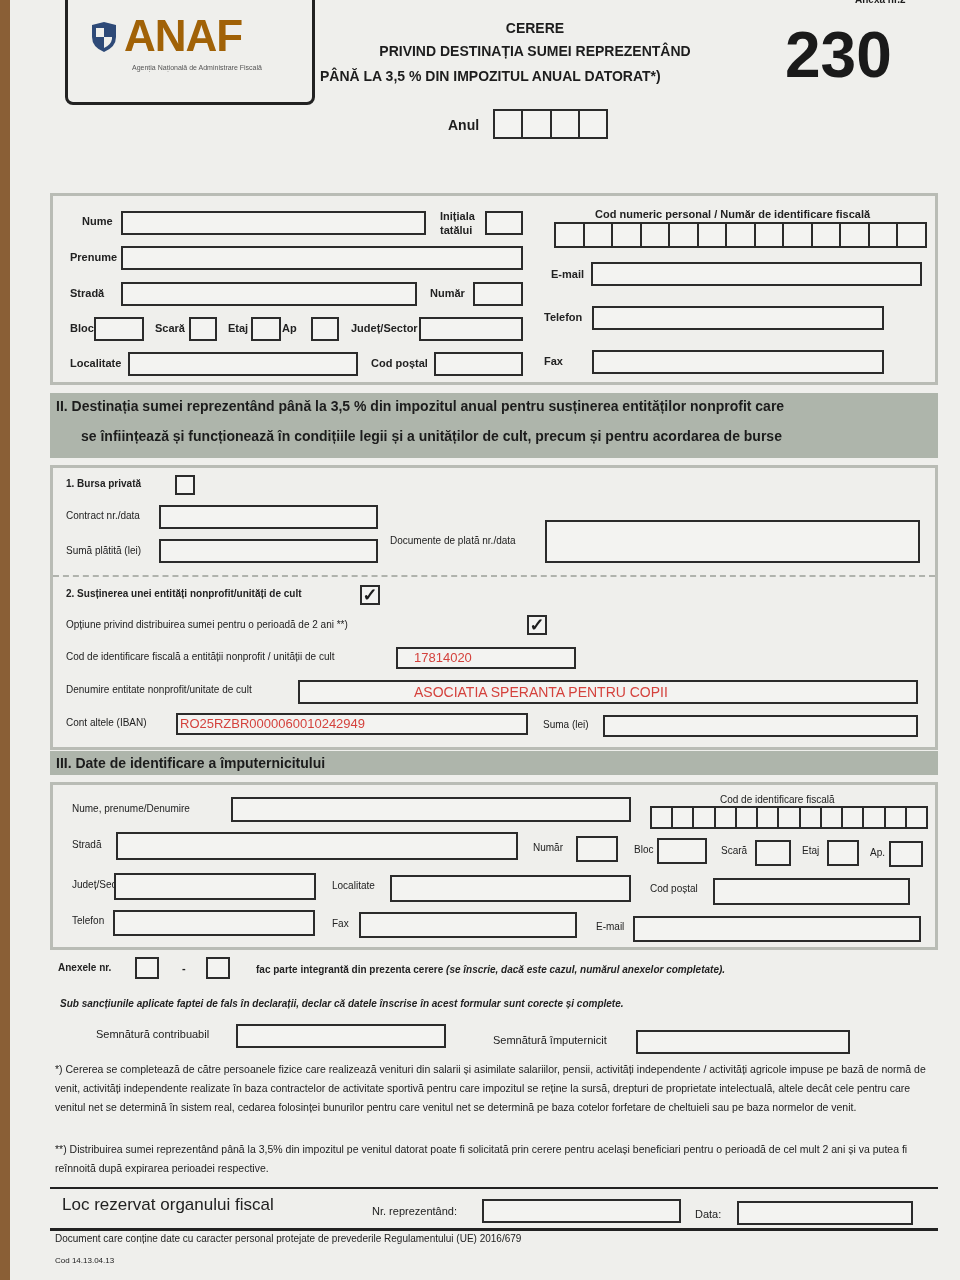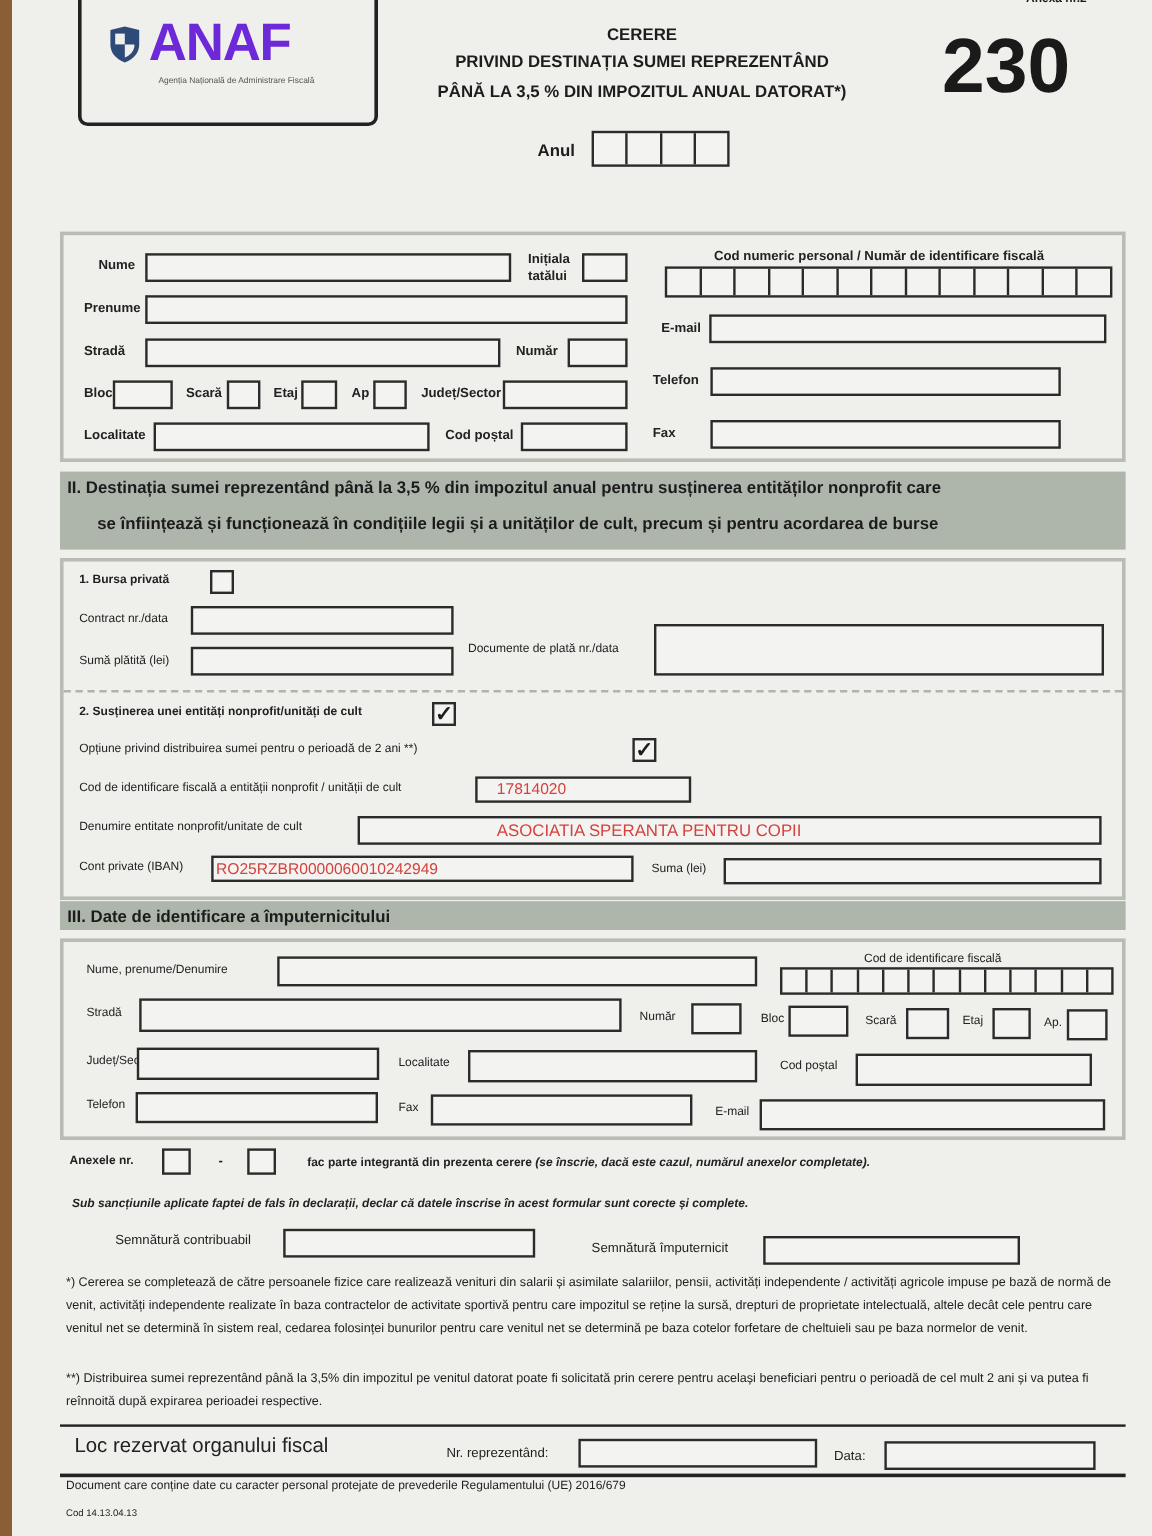--- a/index.html
+++ b/index.html
@@ -27,27 +27,27 @@
 
   <div class="abs" style="left:55px;top:-10px;width:250px;height:115px;border:3px solid #222;border-radius:8px;box-sizing:border-box;">
     <div class="abs" style="left:22px;top:28px;width:28px;height:32px;">
       <svg width="28" height="32" viewBox="0 0 28 32">
           <path d="M2 4 L14 1 L26 4 L26 16 Q26 26 14 31 Q2 26 2 16 Z" fill="#2e4a78"></path>
           <path d="M14 5 L14 27 Q6 23 6 16 L6 7 Z" fill="#efefec" opacity="0"></path>
           <rect x="6" y="7" width="8" height="9" fill="#efefec"></rect>
           <path d="M14 16 L22 16 L22 18 Q21 24 14 27 Z" fill="#efefec"></path>
         </svg>
     </div>
-    <div class="abs" style="left:56px;top:18px;font-size:44px;font-weight:900;color:#6d28d9;letter-spacing:-1px;">ANAF</div>
+    <div class="abs" style="left:56px;top:18px;font-size:44px;font-weight:900;color:#a16207;letter-spacing:-1px;">ANAF</div>
     <div class="abs" style="left:64px;top:71px;font-size:7px;color:#555;">Agenția Națională de Administrare Fiscală</div>
   </div>
 
   <div class="abs" style="left:310px;top:20px;width:430px;text-align:center;font-weight:bold;font-size:14px;">CERERE</div>
   <div class="abs" style="left:310px;top:43px;width:430px;text-align:center;font-weight:bold;font-size:14px;">PRIVIND DESTINAȚIA SUMEI REPREZENTÂND</div>
-  <div class="abs" style="left:310px;top:68px;width:430px;text-align:center;font-weight:bold;font-size:14px;">PÂNĂ LA 3,5 % DIN IMPOZITUL ANUAL DATORAT*)</div>
+  <div class="abs" style="left:310px;top:68px;width:430px;font-weight:bold;font-size:14px;">PÂNĂ LA 3,5 % DIN IMPOZITUL ANUAL DATORAT*)</div>
 
   <div class="abs" style="left:775px;top:18px;font-size:64px;font-weight:900;color:#1a1a1a;">230</div>
 
   <div class="abs" style="left:438px;top:117px;font-size:14px;font-weight:bold;">Anul</div>
   <div class="grid-cells" style="left:483px;top:109px;width:115px;height:30px;">
       <span></span>
       <span></span>
       <span></span>
       <span></span>
     </div>
@@ -67,21 +67,21 @@
   <div class="box" style="left:111px;top:282px;width:296px;height:24px;"></div>
   <div class="lbl b" style="left:420px;top:287px;">Număr</div>
   <div class="box" style="left:463px;top:282px;width:50px;height:24px;"></div>
 
   <div class="lbl b" style="left:60px;top:322px;">Bloc</div>
   <div class="box" style="left:84px;top:317px;width:50px;height:24px;"></div>
   <div class="lbl b" style="left:145px;top:322px;">Scară</div>
   <div class="box" style="left:179px;top:317px;width:28px;height:24px;"></div>
   <div class="lbl b" style="left:218px;top:322px;">Etaj</div>
   <div class="box" style="left:241px;top:317px;width:30px;height:24px;"></div>
-  <div class="lbl b" style="left:283px;top:322px;">Ap</div>
+  <div class="lbl b" style="left:272px;top:322px;">Ap</div>
   <div class="box" style="left:301px;top:317px;width:28px;height:24px;"></div>
   <div class="lbl b" style="left:341px;top:322px;">Județ/Sector</div>
   <div class="box" style="left:409px;top:317px;width:104px;height:24px;"></div>
 
   <div class="lbl b" style="left:60px;top:357px;">Localitate</div>
   <div class="box" style="left:118px;top:352px;width:230px;height:24px;"></div>
   <div class="lbl b" style="left:361px;top:357px;">Cod poștal</div>
   <div class="box" style="left:424px;top:352px;width:89px;height:24px;"></div>
 
   <div class="lbl b" style="left:585px;top:208px;">Cod numeric personal / Număr de identificare fiscală</div>
@@ -129,21 +129,21 @@
   <div class="lbl" style="left:56px;top:619px;font-size:10px;">Opțiune privind distribuirea sumei pentru o perioadă de 2 ani **)</div>
   <div class="check" style="left:517px;top:615px;">✓</div>
   <div class="lbl" style="left:56px;top:651px;font-size:10px;">Cod de identificare fiscală a entității nonprofit / unității de cult</div>
   <div class="box" style="left:386px;top:647px;width:180px;height:22px;"></div>
   <div class="red" style="left:404px;top:650px;font-size:13px;">17814020</div>
 
   <div class="lbl" style="left:56px;top:684px;font-size:10px;">Denumire entitate nonprofit/unitate de cult</div>
   <div class="box" style="left:288px;top:680px;width:620px;height:24px;"></div>
   <div class="red" style="left:404px;top:684px;">ASOCIATIA SPERANTA PENTRU COPII</div>
 
-  <div class="lbl" style="left:56px;top:717px;font-size:10px;">Cont private (IBAN)</div>
+  <div class="lbl" style="left:56px;top:717px;font-size:10px;">Cont altele (IBAN)</div>
   <div class="box" style="left:166px;top:713px;width:352px;height:22px;"></div>
   <div class="red" style="left:170px;top:716px;font-size:13px;">RO25RZBR0000060010242949</div>
   <div class="lbl" style="left:533px;top:719px;font-size:10px;">Suma (lei)</div>
   <div class="box" style="left:593px;top:715px;width:315px;height:22px;"></div>
 
   <div class="sec-head" style="left:40px;top:751px;width:888px;height:24px;line-height:24px;font-size:14px;">III. Date de identificare a împuternicitului</div>
   <div class="panel" style="left:40px;top:782px;width:888px;height:168px;"></div>
 
   <div class="lbl" style="left:62px;top:803px;font-size:10px;">Nume, prenume/Denumire</div>
   <div class="box" style="left:221px;top:797px;width:400px;height:25px;"></div>

